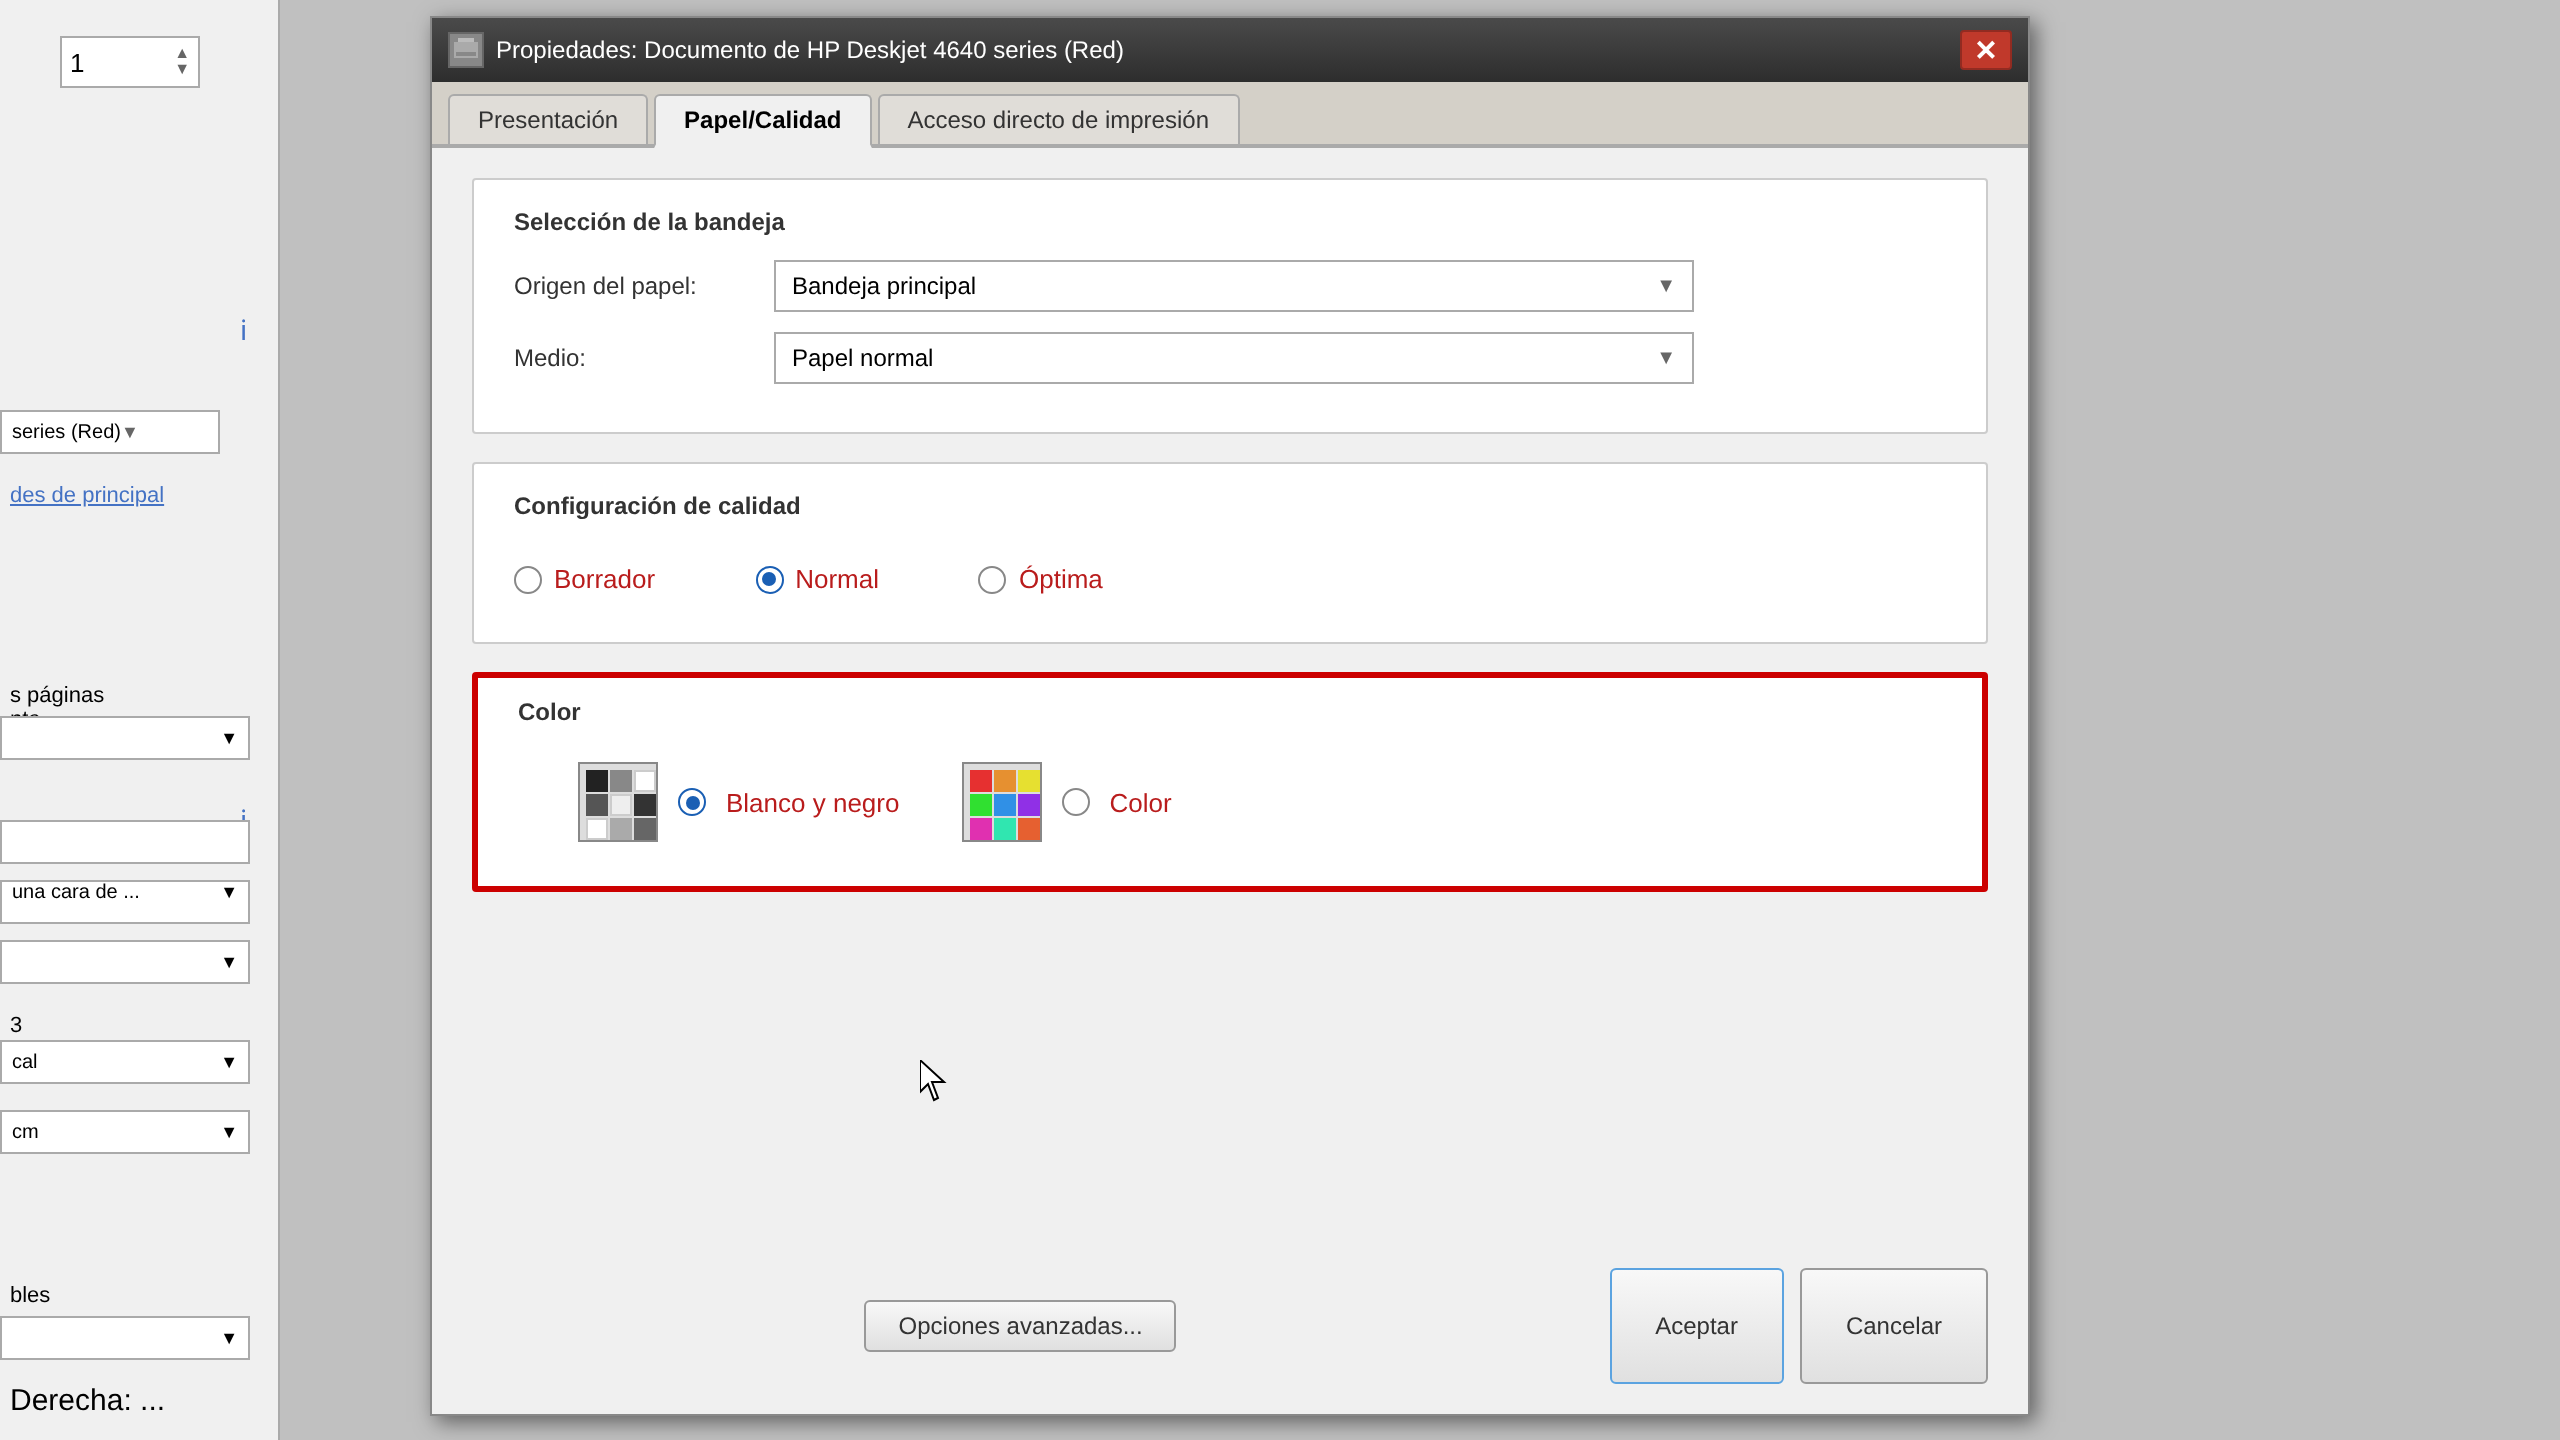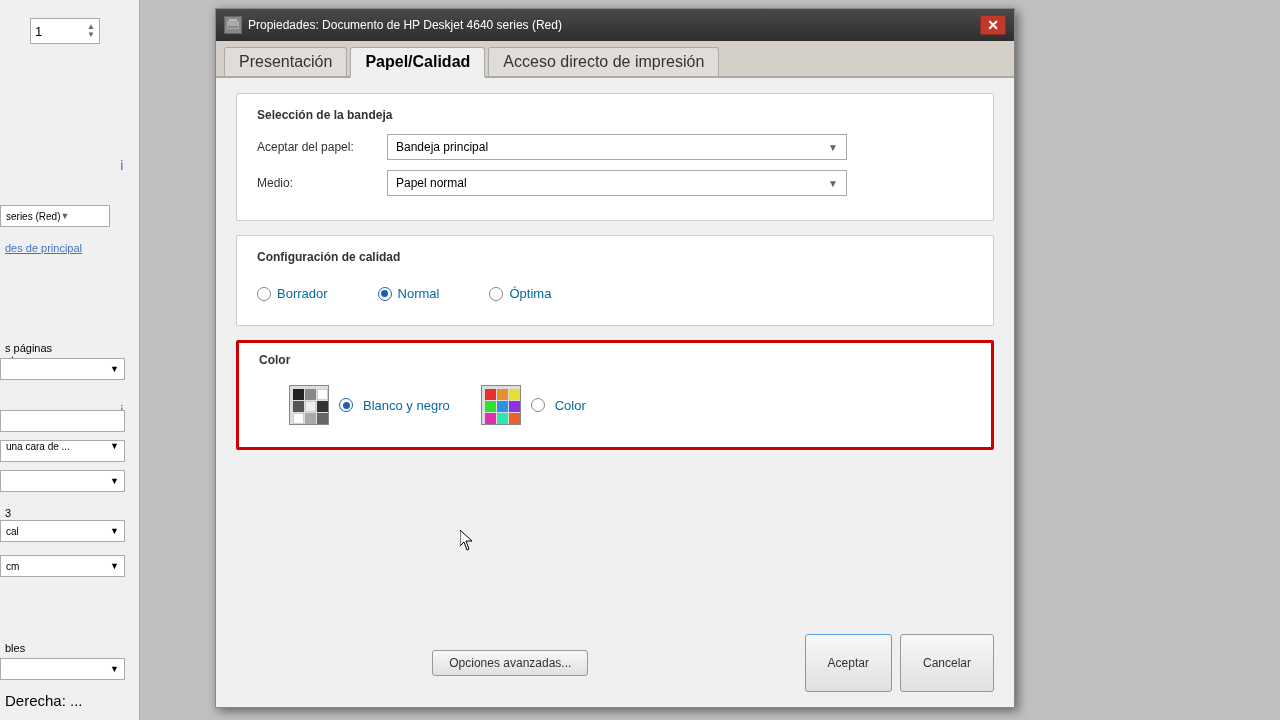--- a/index.html
+++ b/index.html
@@ -245,21 +245,21 @@
       border-bottom: 2px solid #aaa;
       flex-shrink: 0;
     }
     .tab {
       padding: 5px 14px;
       border: 1px solid #aaa;
       border-bottom: none;
       background: #e0ddd8;
       margin-right: 3px;
       cursor: pointer;
-      font-size: 16px;
+      font-size: 12px;
       border-radius: 3px 3px 0 0;
       color: #333;
     }
     .tab.active {
       background: #f0f0f0;
       border-bottom: 2px solid #f0f0f0;
       margin-bottom: -2px;
       font-weight: 600;
       color: #000;
       z-index: 1;
@@ -346,21 +346,21 @@
     }
     .radio-circle.selected::after {
       content: '';
       width: 7px;
       height: 7px;
       border-radius: 50%;
       background: #1a5fb4;
     }
     .radio-label {
       font-size: 13px;
-      color: #0369a1;
+      color: #b91c1c;
     }
 
     
     .color-section {
       border: 3px solid #cc0000;
       background: white;
       border-radius: 2px;
       padding: 10px 20px 14px;
       margin-bottom: 14px;
       position: relative;
@@ -525,21 +525,21 @@
     <div class="tab">
       <span>Acceso directo de impresión</span>
     </div>
   </div>
 
   <div class="dialog-content">
 
     <div class="section-box">
       <div class="section-label">Selección de la bandeja</div>
       <div class="form-row">
-        <div class="form-label">Aceptar del papel:</div>
+        <div class="form-label">Origen del papel:</div>
         <div class="form-select">
           <span>Bandeja principal</span>
           <span class="form-select-arrow">▼</span>
         </div>
       </div>
       <div class="form-row">
         <div class="form-label">Medio:</div>
         <div class="form-select">
           <span>Papel normal</span>
           <span class="form-select-arrow">▼</span>

